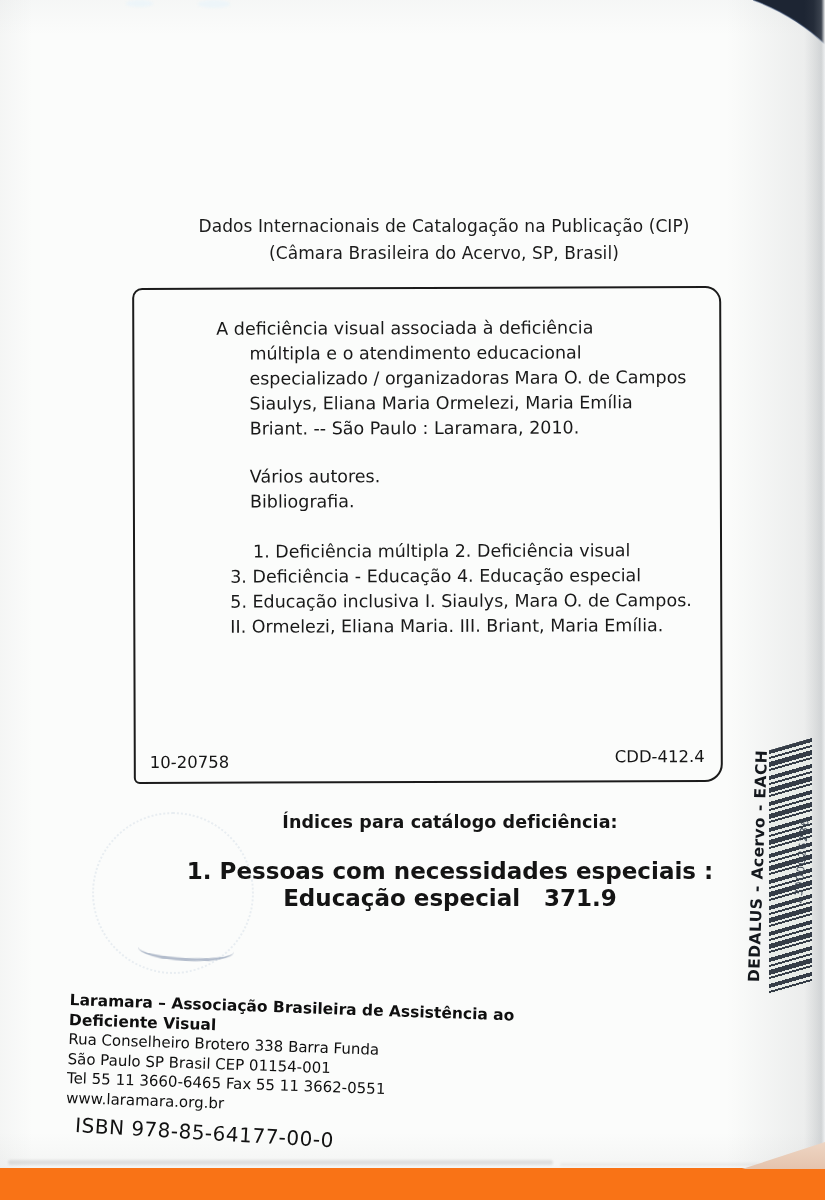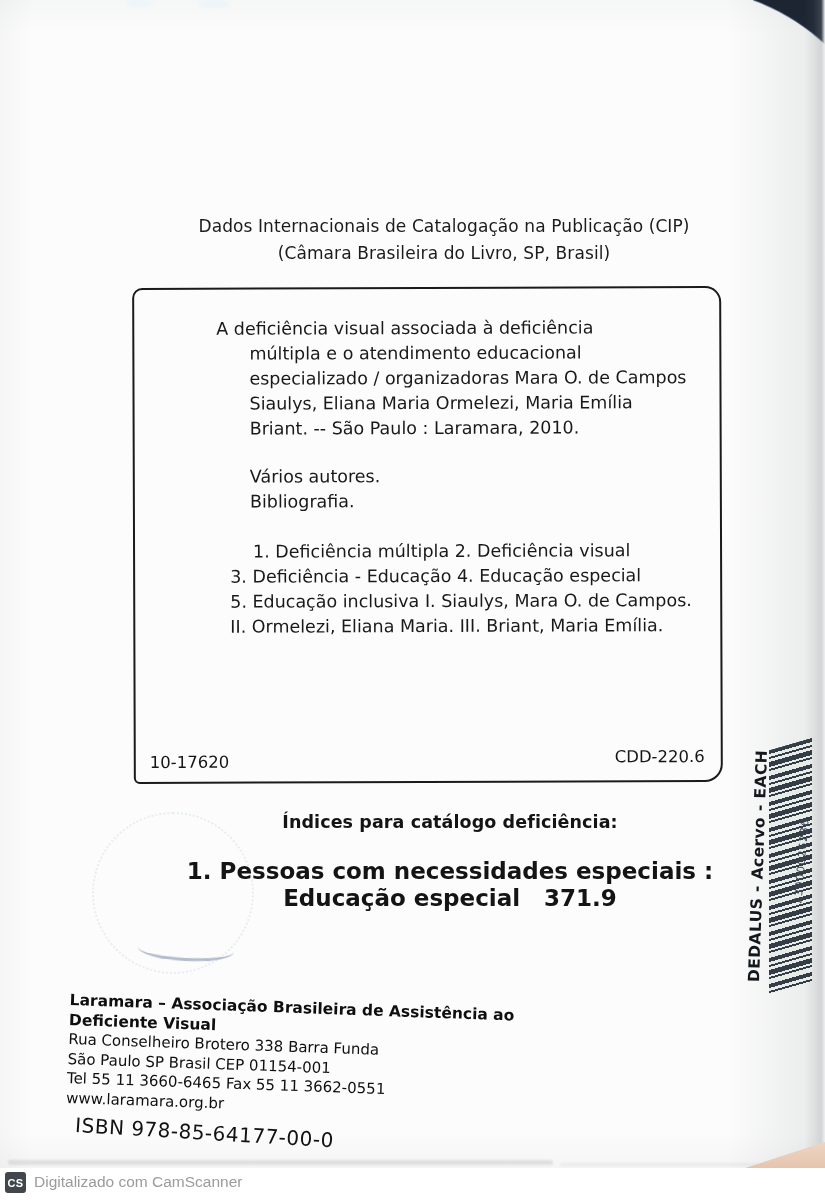--- a/index.html
+++ b/index.html
@@ -140,21 +140,21 @@
     <path d="M0,0 L72,0 L72,44 C54,27 28,10 0,0 Z" fill="#1d2533"></path>
     <path d="M0,0 C28,10 54,27 72,44" fill="none" stroke="#4a5f85" stroke-width="1.5" opacity="0.5"></path>
   </svg>
   <div class="right-shadow"></div>
 
   <div class="stamp"></div>
   <div class="stamp-squiggle"></div>
 
   <div class="cip-header">
     <div>Dados Internacionais de Catalogação na Publicação (CIP)</div>
-    <div>(Câmara Brasileira do Livro, SP, Brasil)</div>
+    <div>(Câmara Brasileira do Acervo, SP, Brasil)</div>
   </div>
 
   <div class="cip-box">
     <div class="cip-body">
       <div class="t-line hang">A deficiência visual associada à deficiência</div>
       <div class="t-line">múltipla e o atendimento educacional</div>
       <div class="t-line">especializado / organizadoras Mara O. de Campos</div>
       <div class="t-line">Siaulys, Eliana Maria Ormelezi, Maria Emília</div>
       <div class="t-line">Briant. -- São Paulo : Laramara, 2010.</div>
       <div class="cip-notes">
@@ -162,22 +162,22 @@
         <div class="t-line">Bibliografia.</div>
       </div>
       <div class="cip-subjects">
         <div class="t-line indent1">1. Deficiência múltipla 2. Deficiência visual</div>
         <div class="t-line">3. Deficiência - Educação 4. Educação especial</div>
         <div class="t-line">5. Educação inclusiva I. Siaulys, Mara O. de Campos.</div>
         <div class="t-line">II. Ormelezi, Eliana Maria. III. Briant, Maria Emília.</div>
       </div>
     </div>
     <div class="cip-box-bottom">
-      <span>10-17620</span>
-      <span class="cdd">CDD-220.6</span>
+      <span>10-20758</span>
+      <span class="cdd">CDD-412.4</span>
     </div>
   </div>
 
   <div class="index-block">
     <div class="index-title">Índices para catálogo deficiência:</div>
     <div class="index-entry">
       <div>1. Pessoas com necessidades especiais :</div>
       <div>
         <span>Educação especial</span><span class="entry-code">371.9</span>
       </div>
@@ -195,18 +195,14 @@
     <div>Tel 55 11 3660-6465 Fax 55 11 3662-0551</div>
     <div>www.laramara.org.br</div>
   </div>
 
   <div class="isbn-line">ISBN 978-85-64177-00-0</div>
 
   <div class="bottom-edge-streak"></div>
   <div class="bottom-edge-faint"></div>
   <div class="tan-wedge"></div>
 
-  <div class="cs-strip">
-    <div class="cs-badge">CS</div>
-    <div class="cs-text">Digitalizado com CamScanner</div>
-  </div>
 
 </div>
 
 </body></html>

